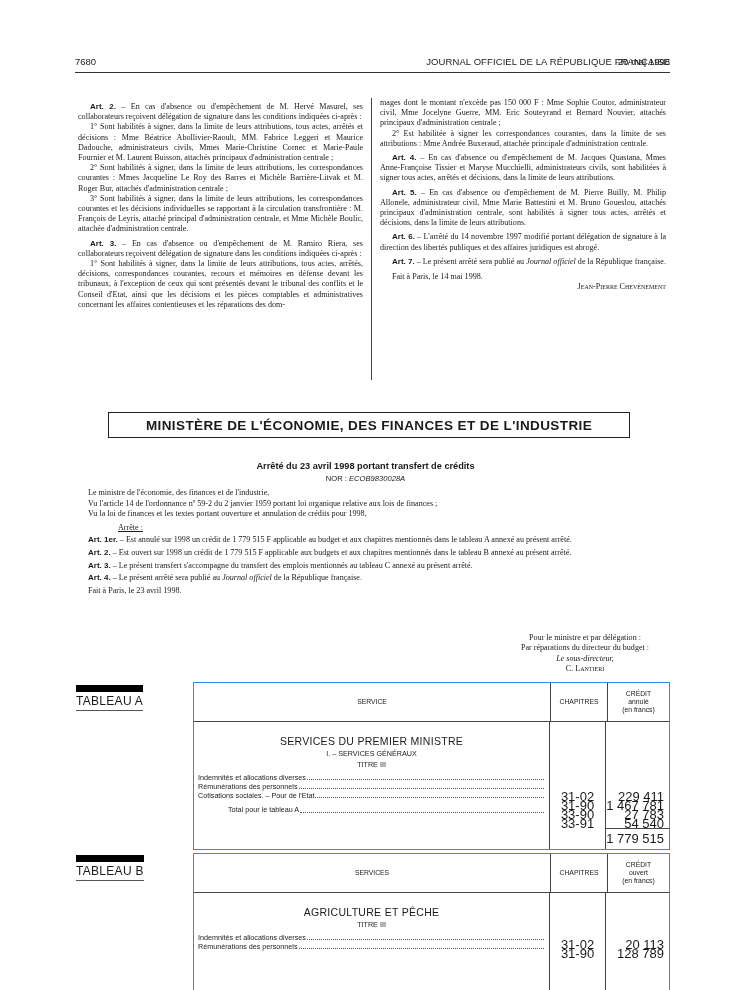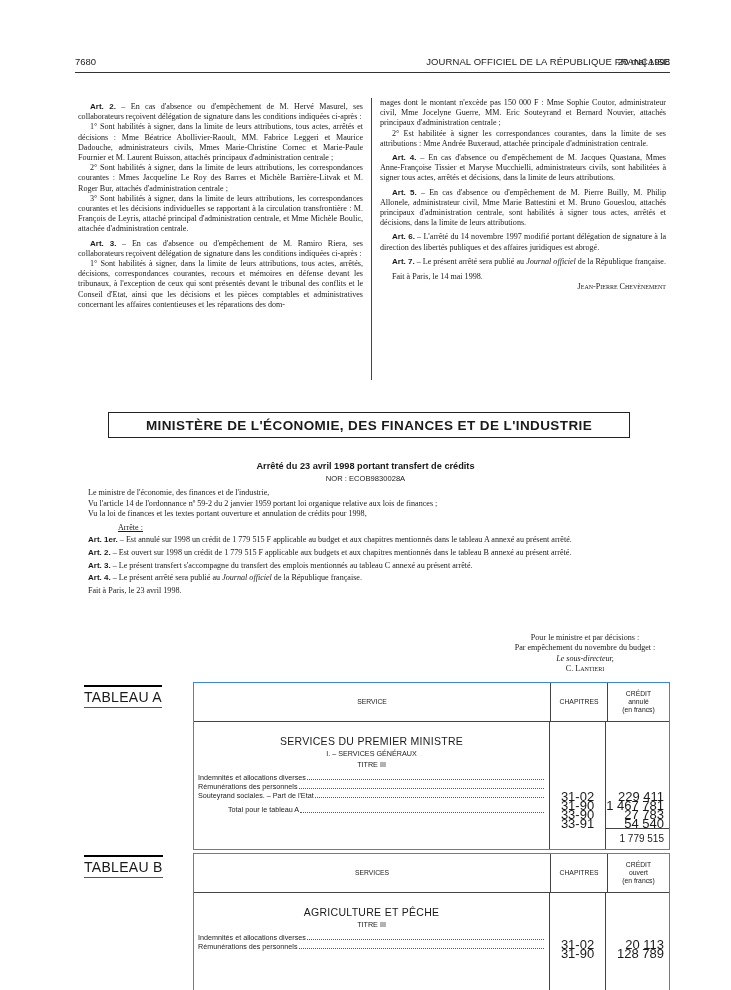--- a/index.html
+++ b/index.html
@@ -25,55 +25,55 @@
   .art-label { font-family: "Liberation Sans", "DejaVu Sans", sans-serif; font-weight: bold; font-size: 8px; }
   .sig { text-align: right; font-variant: small-caps; margin-top: 5px; text-indent: 0 !important; }
   .fait { margin-top: 5px !important; }
 
   
   .banner { position: absolute; top: 412px; left: 108px; width: 522px; height: 26px; border: 1.5px solid #222; box-sizing: border-box;
             display: flex; align-items: center; justify-content: center; font-weight: bold; font-size: 13.5px; letter-spacing: 0.4px; }
 
   .arrete-title { position: absolute; top: 461px; left: 0; width: 731px; text-align: center; font-weight: bold; font-size: 9.2px; }
   .nor { position: absolute; top: 474px; left: 0; width: 731px; text-align: center; font-size: 7.6px; }
-  .nor .code { }
+  .nor .code { font-style: italic; }
 
   .body2 { position: absolute; top: 488px; left: 78px; width: 590px; font-size: 8.1px; line-height: 10.6px; text-align: justify; }
   .body2 p { margin: 0; }
   .body2 p.ind { text-indent: 10px; }
   .body2 p.arrete { text-indent: 40px; margin-top: 3px; text-decoration: underline; }
   .body2 p.art { text-indent: 10px; margin-top: 2px; }
 
   .delegation { position: absolute; top: 633px; left: 470px; width: 230px; text-align: center; font-size: 8.1px; line-height: 10.4px; }
   .delegation .it { font-style: italic; }
   .delegation .sc { font-variant: small-caps; }
 
   
-  .tab-label { position: absolute; left: 84px; font-size: 14px; padding: 2px 0; border-top: 2px solid #000000; border-bottom: 1px solid #555; letter-spacing: 0.3px; }
+  .tab-label { position: absolute; left: 76px; font-size: 12px; padding: 2px 0; border-top: 7px solid #000000; border-bottom: 1px solid #555; letter-spacing: 0.3px; }
   .tbl { position: absolute; left: 193px; width: 477px; border: 1px solid #3b82f6; box-sizing: border-box; }
   .tbl .head { display: flex; height: 38px; border-bottom: 1px solid #444; font-size: 6.8px; }
   .tbl .head > div { display: flex; align-items: center; justify-content: center; text-align: center; line-height: 7.8px; }
   .c-svc { width: 356px; border-right: 1px solid #444; }
   .c-chap { width: 56px; border-right: 1px solid #444; }
   .c-cred { flex: 1; }
   .tbl .bodyrow { display: flex; }
   .tbl .bodyrow > div { box-sizing: border-box; }
   .svc-col { width: 356px; border-right: 1px solid #444; padding: 0 4px; }
   .chap-col { width: 56px; border-right: 1px solid #444; text-align: center; }
   .cred-col { flex: 1; text-align: right; padding-right: 5px; }
   .sec-title { text-align: center; font-size: 10.5px; letter-spacing: 0.3px; margin-top: 13px; }
   .sub-title { text-align: center; font-size: 7.2px; margin-top: 2px; }
   .titre { text-align: center; font-size: 7.2px; margin-top: 2px; margin-bottom: 4px; }
   .line { font-size: 7.2px; height: 9px; line-height: 9px; display: flex; white-space: nowrap; overflow: hidden; text-align: center; }
   .line .lbl { flex: none; }
   .line .dots { flex: 1; border-bottom: 1px dotted #555; margin: 0 1px 2px 1px; }
   .num { font-size: 13px; height: 9px; line-height: 9px; }
   .total-line { font-size: 7.2px; height: 20px; line-height: 20px; display: flex; padding-left: 30px; }
   .total-line .dots { flex: 1; border-bottom: 1px dotted #555; margin: 0 1px 7px 1px; }
-  .total-cell { border-top: 1px solid #444; font-size: 10px; height: 20px; line-height: 20px; }
+  .total-cell { border-top: 1px solid #444; font-size: 13px; height: 20px; line-height: 20px; }
 </style>
 </head>
 <body>
 
 <div class="hdr sans">
   <span class="pg">7680</span>
   <span class="title">JOURNAL OFFICIEL DE LA RÉPUBLIQUE FRANÇAISE</span>
   <span class="date">20 mai 1998</span>
 </div>
 <div class="hdr-rule"></div>
@@ -110,22 +110,22 @@
   <p class="ind">Vu la loi de finances et les textes portant ouverture et annulation de crédits pour 1998,</p>
   <p class="arrete">Arrête :</p>
   <p class="art"><span class="art-label">Art. 1er.</span><span> – Est annulé sur 1998 un crédit de 1 779 515 F applicable au budget et aux chapitres mentionnés dans le tableau A annexé au présent arrêté.</span></p>
   <p class="art"><span class="art-label">Art. 2.</span><span> – Est ouvert sur 1998 un crédit de 1 779 515 F applicable aux budgets et aux chapitres mentionnés dans le tableau B annexé au présent arrêté.</span></p>
   <p class="art"><span class="art-label">Art. 3.</span><span> – Le présent transfert s'accompagne du transfert des emplois mentionnés au tableau C annexé au présent arrêté.</span></p>
   <p class="art"><span class="art-label">Art. 4.</span><span> – Le présent arrêté sera publié au </span><i>Journal officiel</i><span> de la République française.</span></p>
   <p class="ind" style="margin-top:2px">Fait à Paris, le 23 avril 1998.</p>
 </div>
 
 <div class="delegation serif">
-  <div>Pour le ministre et par décisions :</div>
-  <div>Par empêchement du novembre du budget :</div>
+  <div>Pour le ministre et par délégation :</div>
+  <div>Par réparations du directeur du budget :</div>
   <div class="it">Le sous-directeur,</div>
   <div class="sc">C. Lantieri</div>
 </div>
 
 <div class="tab-label sans" style="top:685px">TABLEAU A</div>
 <div class="tbl sans" style="top:682px">
   <div class="head">
     <div class="c-svc">SERVICE</div>
     <div class="c-chap">CHAPITRES</div>
     <div class="c-cred">
@@ -139,21 +139,21 @@
       <div class="titre">TITRE III</div>
       <div class="line">
           <span class="lbl">Indemnités et allocations diverses</span>
           <span class="dots"></span>
         </div>
       <div class="line">
           <span class="lbl">Rémunérations des personnels</span>
           <span class="dots"></span>
         </div>
       <div class="line">
-          <span class="lbl">Souteyrand sociales. – Part de l'Etat</span>
+          <span class="lbl">Cotisations sociales. – Pour de l'Etat</span>
           <span class="dots"></span>
         </div>
       <div class="total-line">
           <span>Total pour le tableau A</span>
           <span class="dots"></span>
         </div>
     </div>
     <div class="chap-col">
       <div style="height:70px"></div>
       <div class="num">31-02</div>

